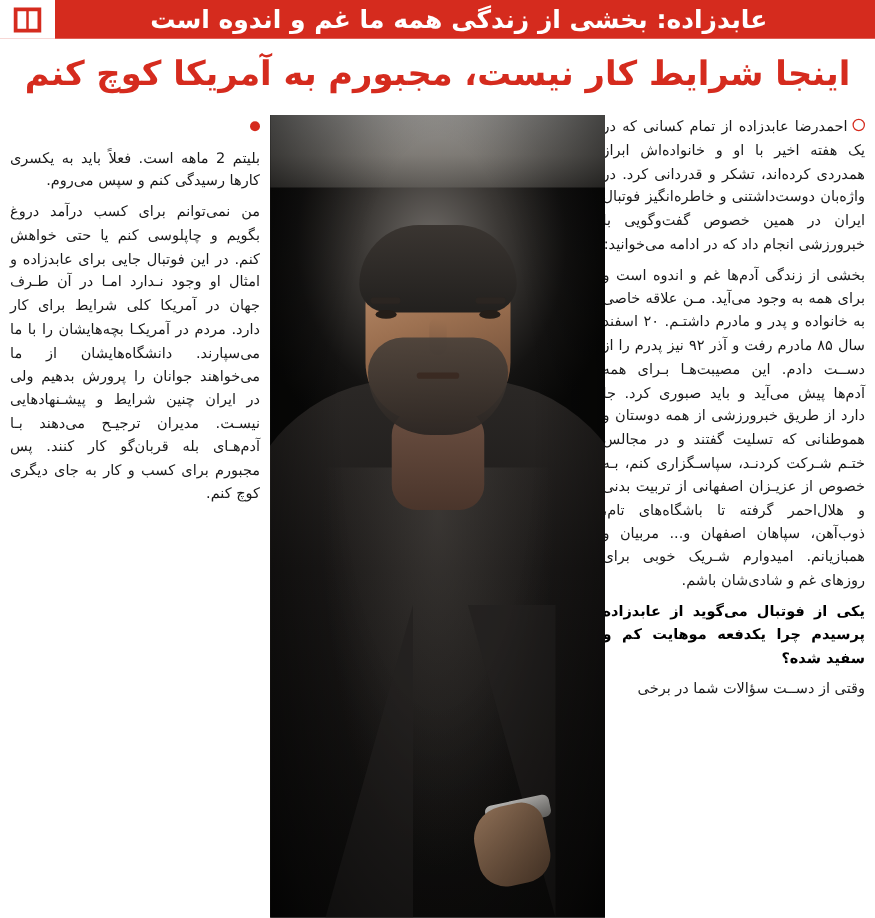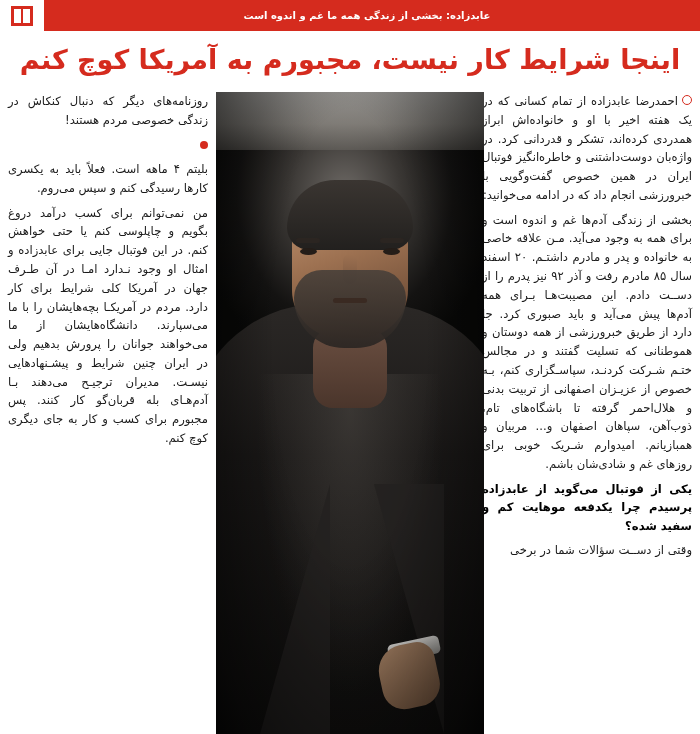--- a/index.html
+++ b/index.html
@@ -53,21 +53,21 @@
     content: "";
     position: absolute;
     right: 3px; top: 3px;
     width: 7px; height: 14px;
     background: #ffffff;
   }
   .banner-text {
     flex: 1;
     text-align: center;
     color: #ffffff;
-    font-size: 10px;
+    font-size: 20px;
     font-weight: bold;
     letter-spacing: 0;
     padding-right: 10px;
     line-height: 31px;
     white-space: nowrap;
   }
 
   
   .headline {
     position: absolute;
@@ -322,21 +322,20 @@
     <div class="eye-r"></div>
     <div class="nose"></div>
     <div class="beard"></div>
     <div class="mouth"></div>
     <div class="watch"></div>
     <div class="hand"></div>
     <div class="vignette"></div>
   </div>
 
   <div class="col col-left">
-    <p>روزنامه‌های دیگر که دنبال کنکاش در زندگی خصوصی مردم هستند!</p>
     <p class="q">
       <span class="bullet-filled"></span>
     </p>
-    <p>بلیتم ۴ ماهه است. فعلاً باید به یکسری کارها رسیدگی کنم و سپس می‌روم.</p>
+    <p>بلیتم 2 ماهه است. فعلاً باید به یکسری کارها رسیدگی کنم و سپس می‌روم.</p>
     <p>من نمی‌توانم برای کسب درآمد دروغ بگویم و چاپلوسی کنم یا حتی خواهش کنم. در این فوتبال جایی برای عابدزاده و امثال او وجود نـدارد امـا در آن طـرف جهان در آمریکا کلی شرایط برای کار دارد. مردم در آمریکـا بچه‌هایشان را با ما می‌سپارند. دانشگاه‌هایشان از ما می‌خواهند جوانان را پرورش بدهیم ولی در ایران چنین شرایط و پیشـنهادهایی نیسـت. مدیران ترجیـح می‌دهند بـا آدم‌هـای بله قربان‌گو کار کنند. پس مجبورم برای کسب و کار به جای دیگری کوچ کنم.</p>
   </div>
 
 </div>
 
 </body></html>

